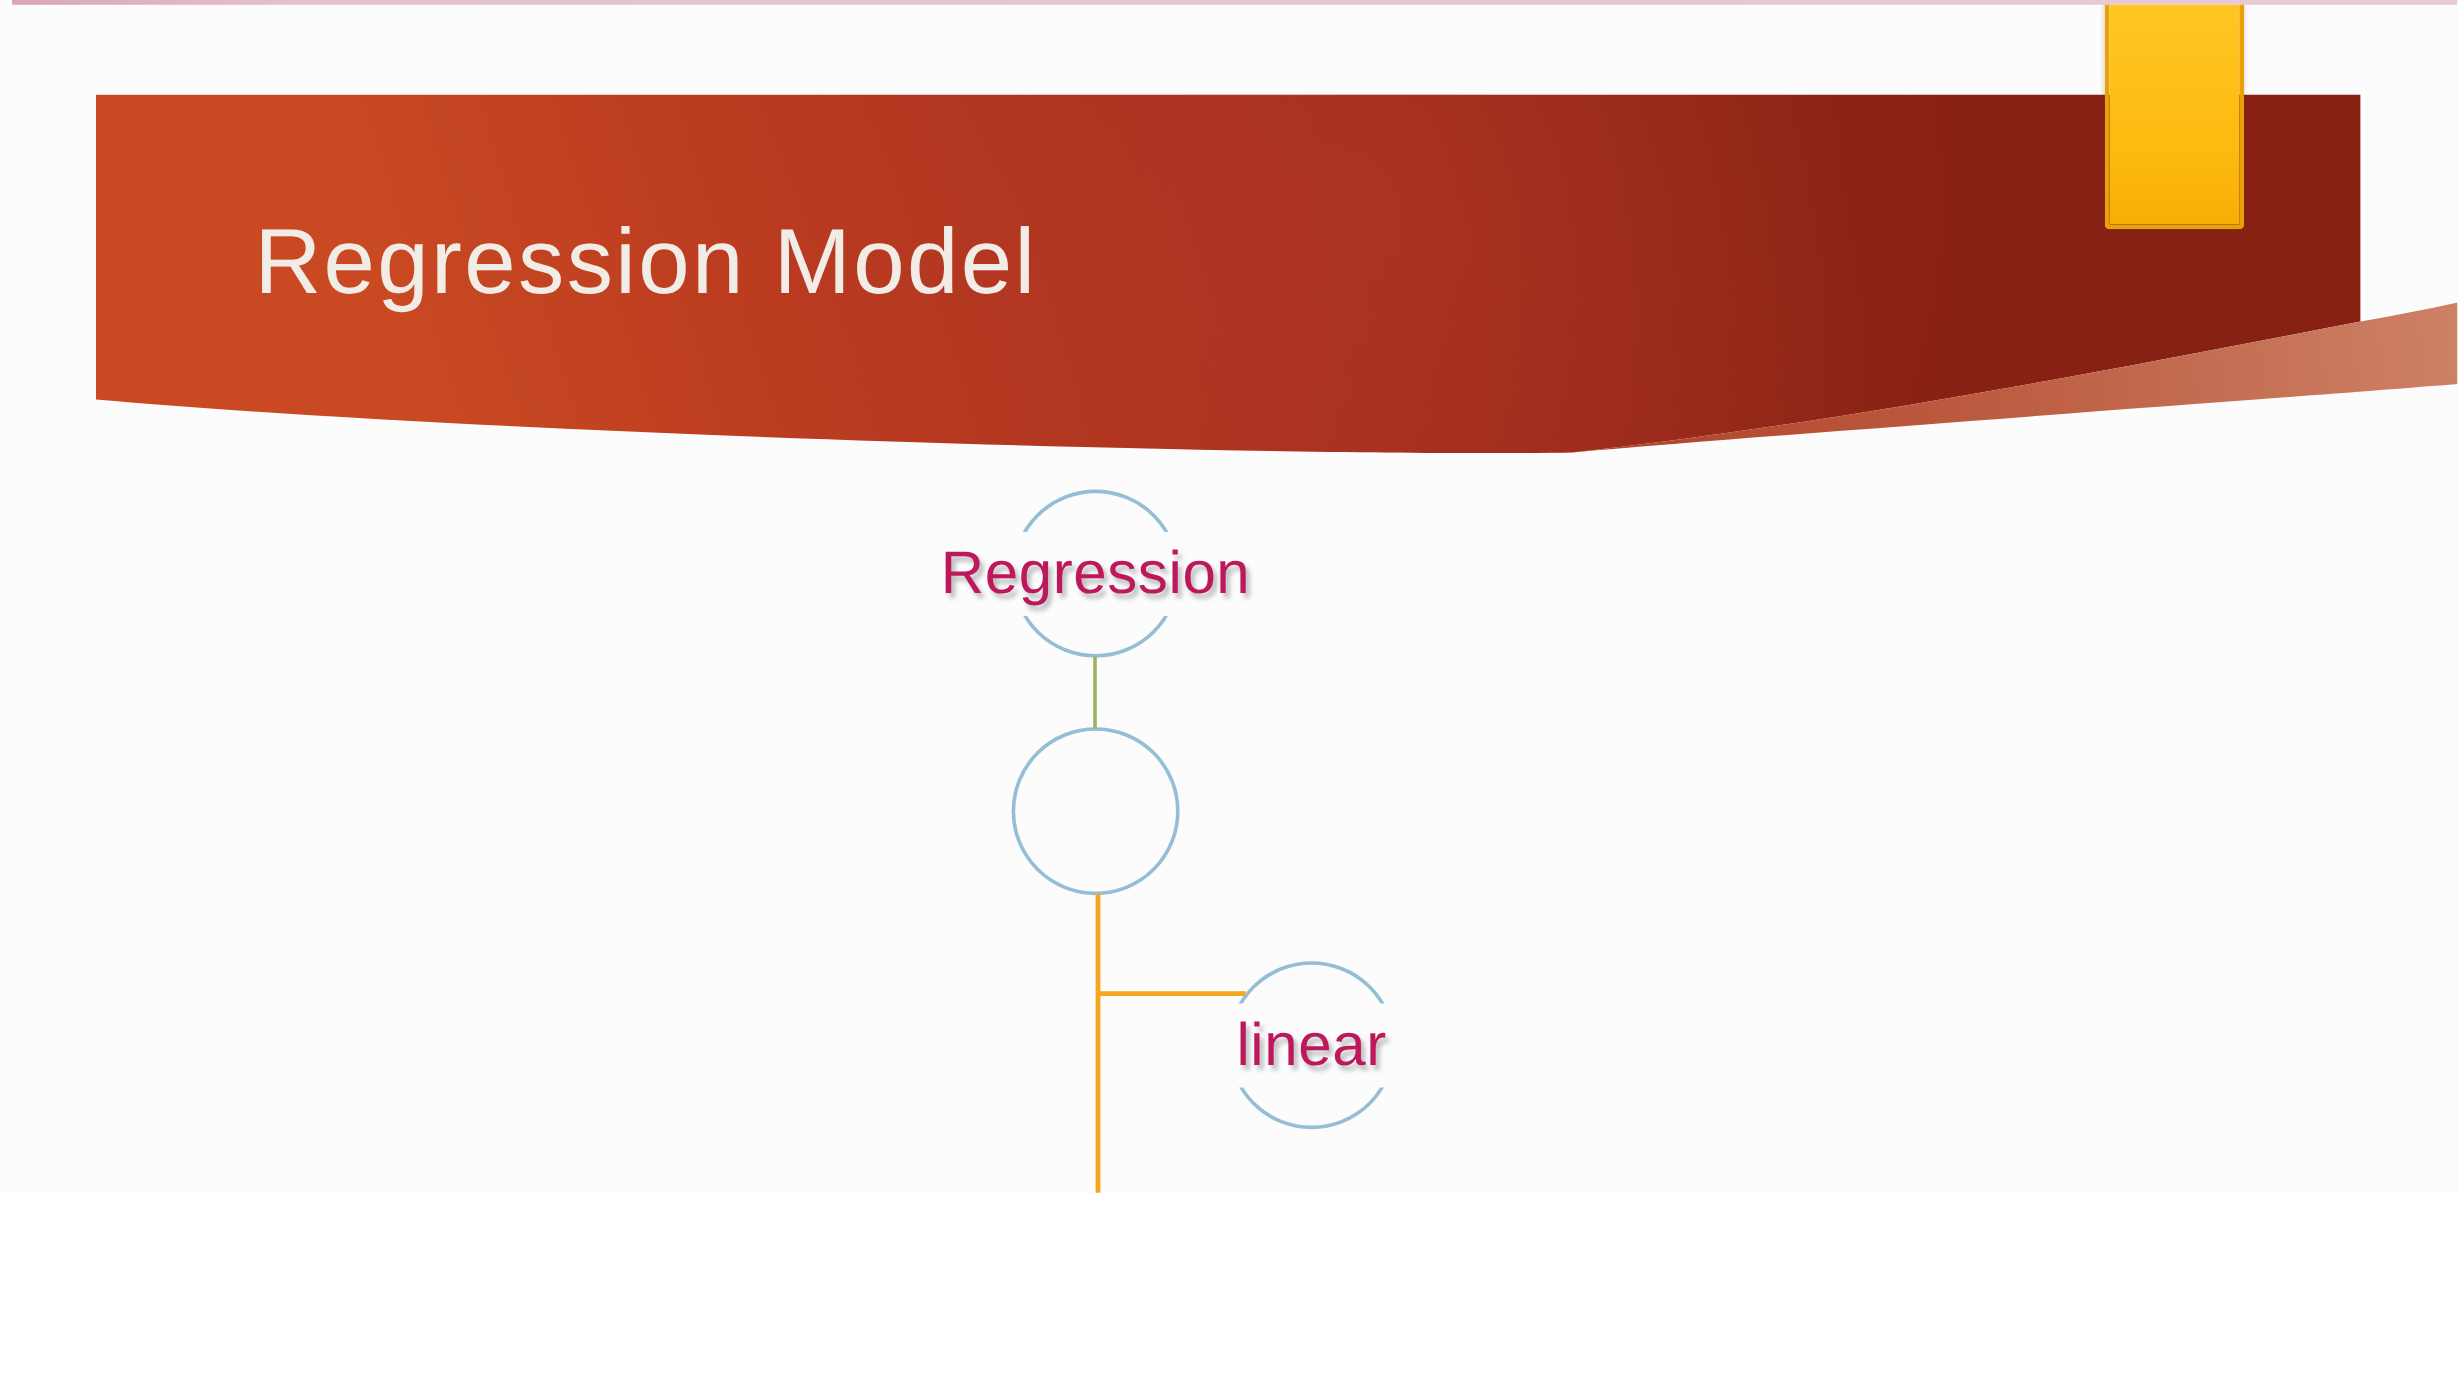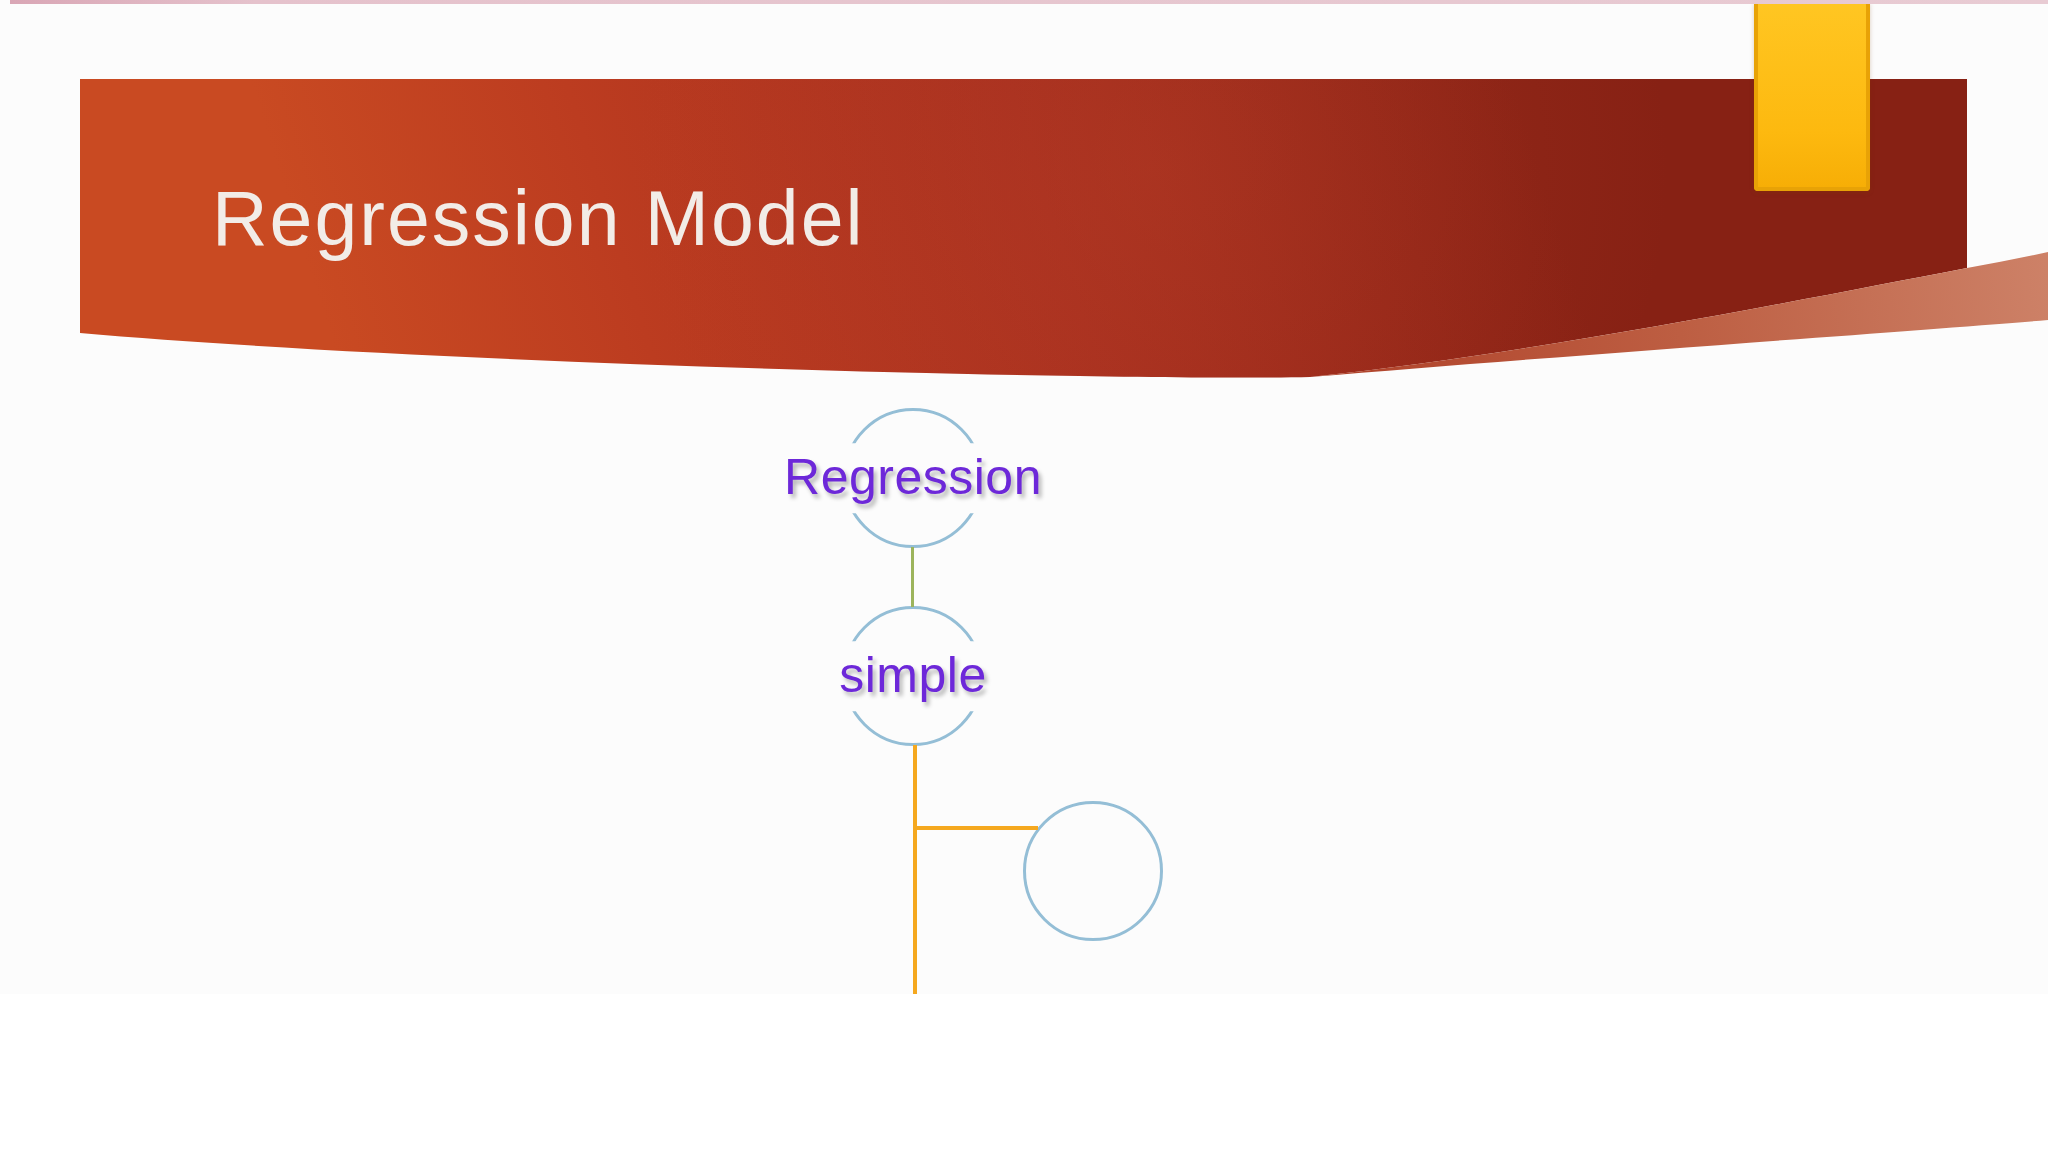--- a/index.html
+++ b/index.html
@@ -81,21 +81,21 @@
   .conn.h-linear       { left: 914px;  top: 826px;    width: 124px; height: 3.5px; }
   .conn.h-nonlinear    { left: 914px;  top: 1021.5px; width: 127px; height: 3.5px; }
 
   .nlabel {
     position: absolute;
     transform: translate(-50%, -50%);
     background: #fcfcfc;
     padding: 6px 16px;
     font-size: 50px;
     letter-spacing: 0.5px;
-    color: #6d28d9;
+    color: #be185d;
     white-space: nowrap;
     text-shadow: 3px 4px 4px rgba(0, 0, 0, 0.28);
     z-index: 3;
     line-height: 1.15;
   }
   .nlabel.regression { left: 913px;  top: 478px; }
   .nlabel.simple     { left: 913px;  top: 676px; }
   .nlabel.linear     { left: 1093px; top: 871px; }
   .nlabel.nonlinear  { left: 1095px; top: 1067px; }
 </style>
@@ -148,16 +148,16 @@
     <div class="conn orange v-trunk"></div>
     <div class="conn orange h-linear"></div>
     <div class="conn orange h-nonlinear"></div>
 
     <div class="ring regression"></div>
     <div class="ring simple"></div>
     <div class="ring linear"></div>
     <div class="ring nonlinear"></div>
 
     <div class="nlabel regression">Regression</div>
-    <div class="nlabel simple">simple</div>
+    <div class="nlabel linear">linear</div>
 
   </div>
 </div>
 
 </body></html>

